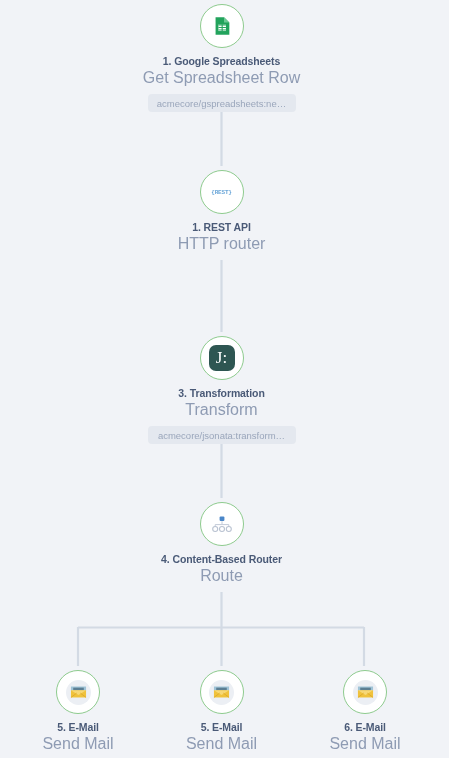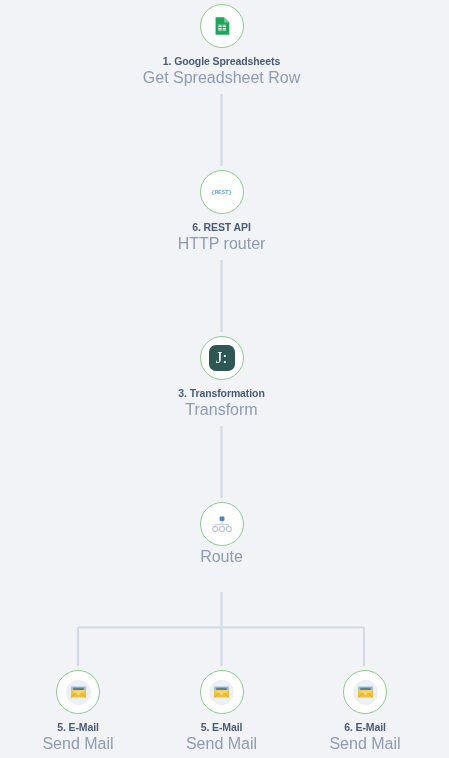--- a/index.html
+++ b/index.html
@@ -169,59 +169,62 @@
             <rect x="8.1" y="10.2" width="8.2" height="1.25"></rect>
             <rect x="11.6" y="10.2" width="1.15" height="7.3"></rect>
             <rect x="8.1" y="13.1" width="8.2" height="1.05"></rect>
             <rect x="8.1" y="15.8" width="8.2" height="1.05"></rect>
           </g>
         </svg>
       </span>
     </div>
     <div class="node-title">1. Google Spreadsheets</div>
     <div class="node-sub">Get Spreadsheet Row</div>
+    <div class="chip">acmecore/gspreadsheets:ne…</div>
   </div>
 
   <div class="node" style="left:147.5px; top:170px;">
     <div class="circle">
       <span class="icon-wrap">
         <span class="rest-text">{REST}</span>
       </span>
     </div>
-    <div class="node-title">6. REST API</div>
+    <div class="node-title">1. REST API</div>
     <div class="node-sub">HTTP router</div>
   </div>
 
   <div class="node" style="left:147.5px; top:336px;">
     <div class="circle">
       <span class="icon-wrap">
         <span class="jsonata-tile">
           <span>J:</span>
         </span>
       </span>
     </div>
     <div class="node-title">3. Transformation</div>
     <div class="node-sub">Transform</div>
+    <div class="chip">acmecore/jsonata:transform…</div>
   </div>
 
   <div class="node" style="left:147.5px; top:502px;">
     <div class="circle">
       <span class="icon-wrap">
         <svg width="22" height="20" viewBox="0 0 22 20" aria-hidden="true">
           <g stroke="#c3cbd8" stroke-width="1" fill="none">
             <path d="M11 7.2 V10"></path>
             <path d="M4.2 13.2 V10.6 H17.8 V13.2"></path>
           </g>
           <rect x="8.6" y="2.6" width="4.8" height="4.4" rx="1" fill="#4a86c8"></rect>
           <circle cx="4.2" cy="15" r="2.5" fill="#ffffff" stroke="#b9c2d1" stroke-width="1.1"></circle>
           <circle cx="11" cy="15" r="2.5" fill="#ffffff" stroke="#b9c2d1" stroke-width="1.1"></circle>
           <circle cx="17.8" cy="15" r="2.5" fill="#ffffff" stroke="#b9c2d1" stroke-width="1.1"></circle>
         </svg>
       </span>
     </div>
+    <div class="node-title">4. Content-Based Router</div>
     <div class="node-sub">Route</div>
   </div>
 
   <div class="node" style="left:4px; top:670px;">
     <div class="circle">
       <span class="icon-wrap">
         <span class="mail-disc">
           <svg width="17" height="14" viewBox="0 0 18 14" aria-hidden="true">
             <rect x="1" y="1.2" width="16" height="5" fill="#9fc3d6"></rect>
             <rect x="3.4" y="2.4" width="11.2" height="3.8" fill="#5c7f93"></rect>

